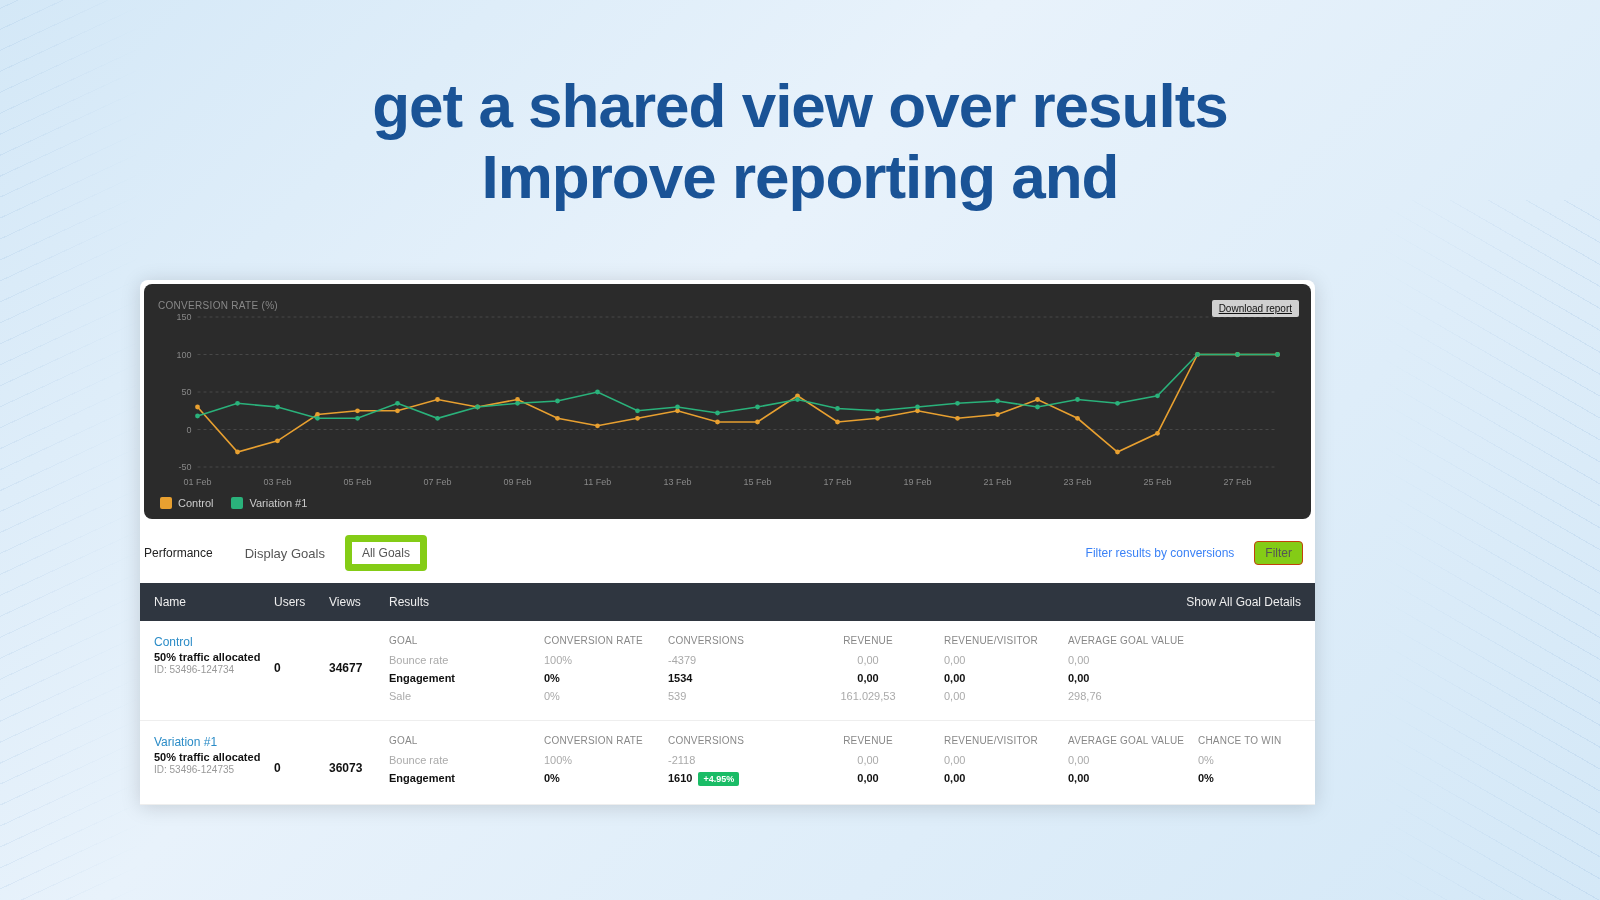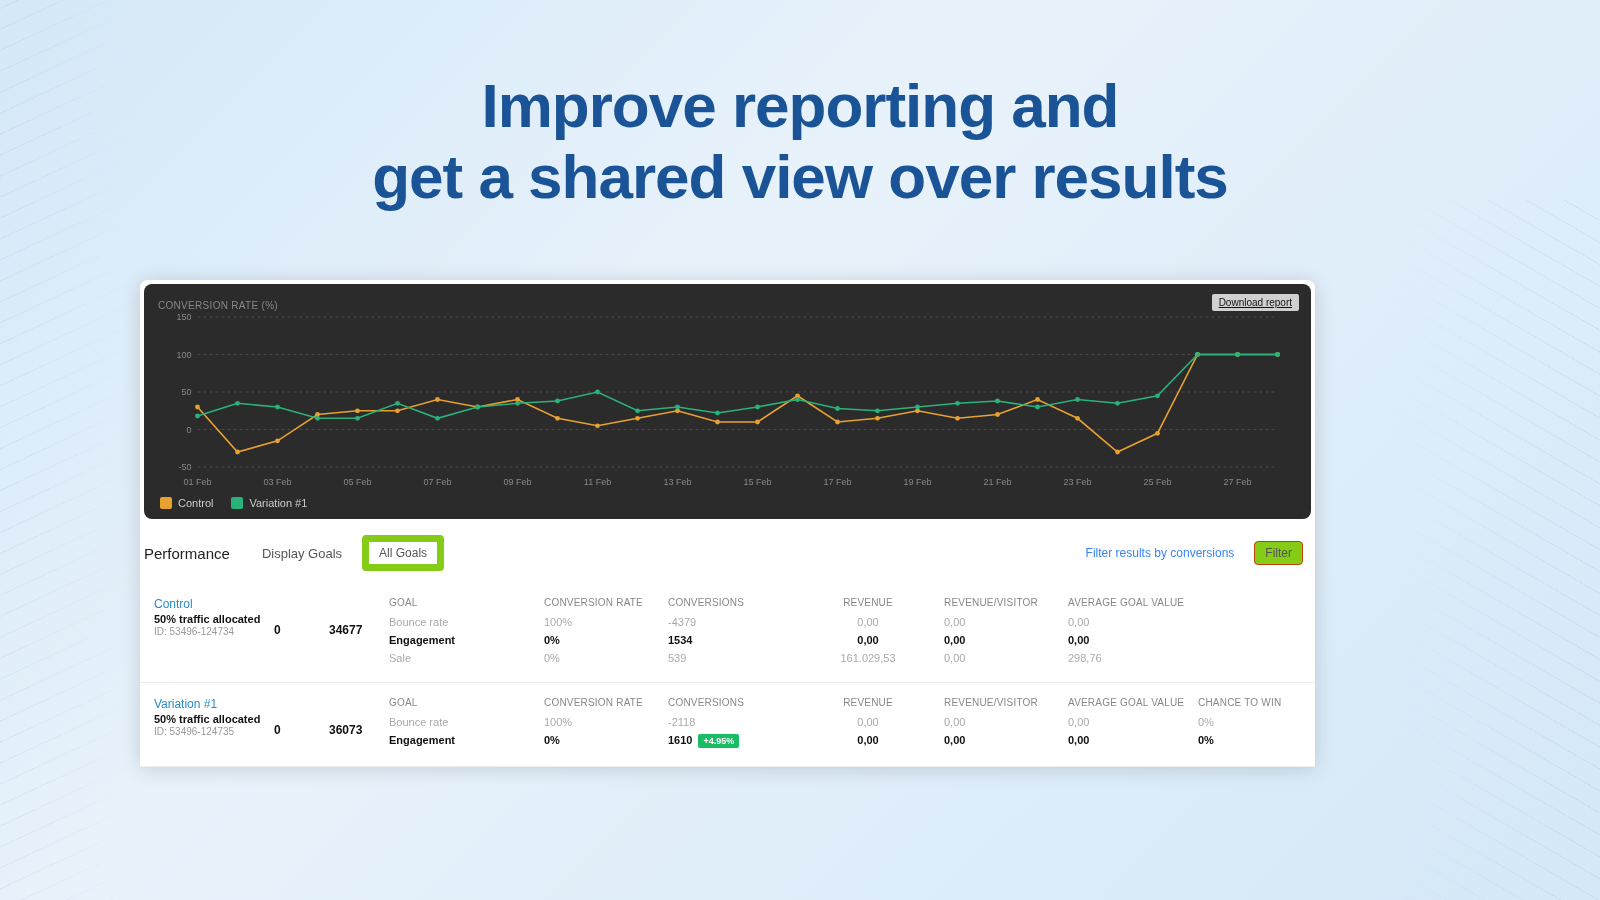--- a/index.html
+++ b/index.html
@@ -42,34 +42,34 @@
 }
 .chart-panel {
   background: #2b2b2b;
   border-radius: 8px;
   margin: 4px;
   padding: 16px 14px 8px;
   position: relative;
 }
 .chart-title { color: #888; font-size: 10px; letter-spacing: 0.3px; }
 .download-report {
-  position: absolute; right: 12px; top: 10px;
+  position: absolute; right: 12px; top: 16px;
   background: #d0d0d0; color: #111; font-size: 10px;
   padding: 3px 7px; border-radius: 2px;
   text-decoration: underline; cursor: pointer;
 }
 .chart-svg { display: block; width: 100%; height: 180px; }
 .chart-legend { display: flex; gap: 18px; padding: 6px 2px 2px; }
 .legend-item { display: flex; align-items: center; gap: 6px; color: #ccc; font-size: 11px; }
 .legend-swatch { width: 12px; height: 12px; border-radius: 2px; }
 .perf-bar {
   display: flex; align-items: center; padding: 12px 4px; gap: 20px;
   font-size: 13px; color: #333;
 }
-.perf-title { font-weight: 500; font-size: 15px; color: #222; margin-right: 12px; }
+.perf-title { font-weight: 500; font-size: 12px; color: #222; margin-right: 12px; }
 .display-goals-label { color: #555; }
 .all-goals-btn {
   border: 7px solid #84cc16; border-radius: 4px; padding: 4px 10px;
   font-size: 12px; background: #fff; color: #555; cursor: pointer;
 }
 .perf-spacer { flex: 1; }
 .filter-label { color: #3b82f6; font-size: 12px; }
 .filter-btn {
   border: 1px solid #c2410c; border-radius: 4px; padding: 4px 10px;
   font-size: 12px; background: #84cc16; color: #555; cursor: pointer; margin-right: 8px;
@@ -106,22 +106,22 @@
 .res-line.active { color: #111; font-weight: 600; }
 .badge { display: inline-block; background: #1abc66; color: #fff; font-size: 9px; padding: 2px 5px; border-radius: 2px; margin-left: 6px; font-weight: 600; }
 </style>
 </head>
 <body>
 
 <div class="bg-lines-left"></div>
 <div class="bg-lines-right"></div>
 
 <div class="hero-title">
+  <div>get a shared view over results</div>
   <div>Improve reporting and</div>
-  <div>get a shared view over results</div>
 </div>
 
 <div class="dashboard">
 
   <div class="chart-panel">
     <div class="chart-title">CONVERSION RATE (%)</div>
     <div class="download-report">Download report</div>
     <svg class="chart-svg" viewBox="0 0 1120 180">
       <g id="ygrid">
           <line x1="30" y1="6" x2="1110" y2="6" stroke="#555" stroke-width="0.7" stroke-dasharray="3 3"></line>
@@ -230,20 +230,27 @@
 
   <div class="perf-bar">
     <span class="perf-title">Performance</span>
     <span class="display-goals-label">Display Goals</span>
     <button class="all-goals-btn">All Goals</button>
     <span class="perf-spacer"></span>
     <span class="filter-label">Filter results by conversions</span>
     <button class="filter-btn">Filter</button>
   </div>
 
+  <div class="table-header">
+    <span class="th-name">Name</span>
+    <span class="th-users">Users</span>
+    <span class="th-views">Views</span>
+    <span class="th-results">Results</span>
+    <span class="th-show-all">Show All Goal Details</span>
+  </div>
 
   <div id="rows">
     <div class="data-row">
       <div class="row-meta">
         <div class="row-name control">Control</div>
         <div class="row-alloc">50% traffic allocated</div>
         <div class="row-id">ID: 53496-124734</div>
       </div>
       <div class="row-users">0</div>
       <div class="row-views">34677</div>

